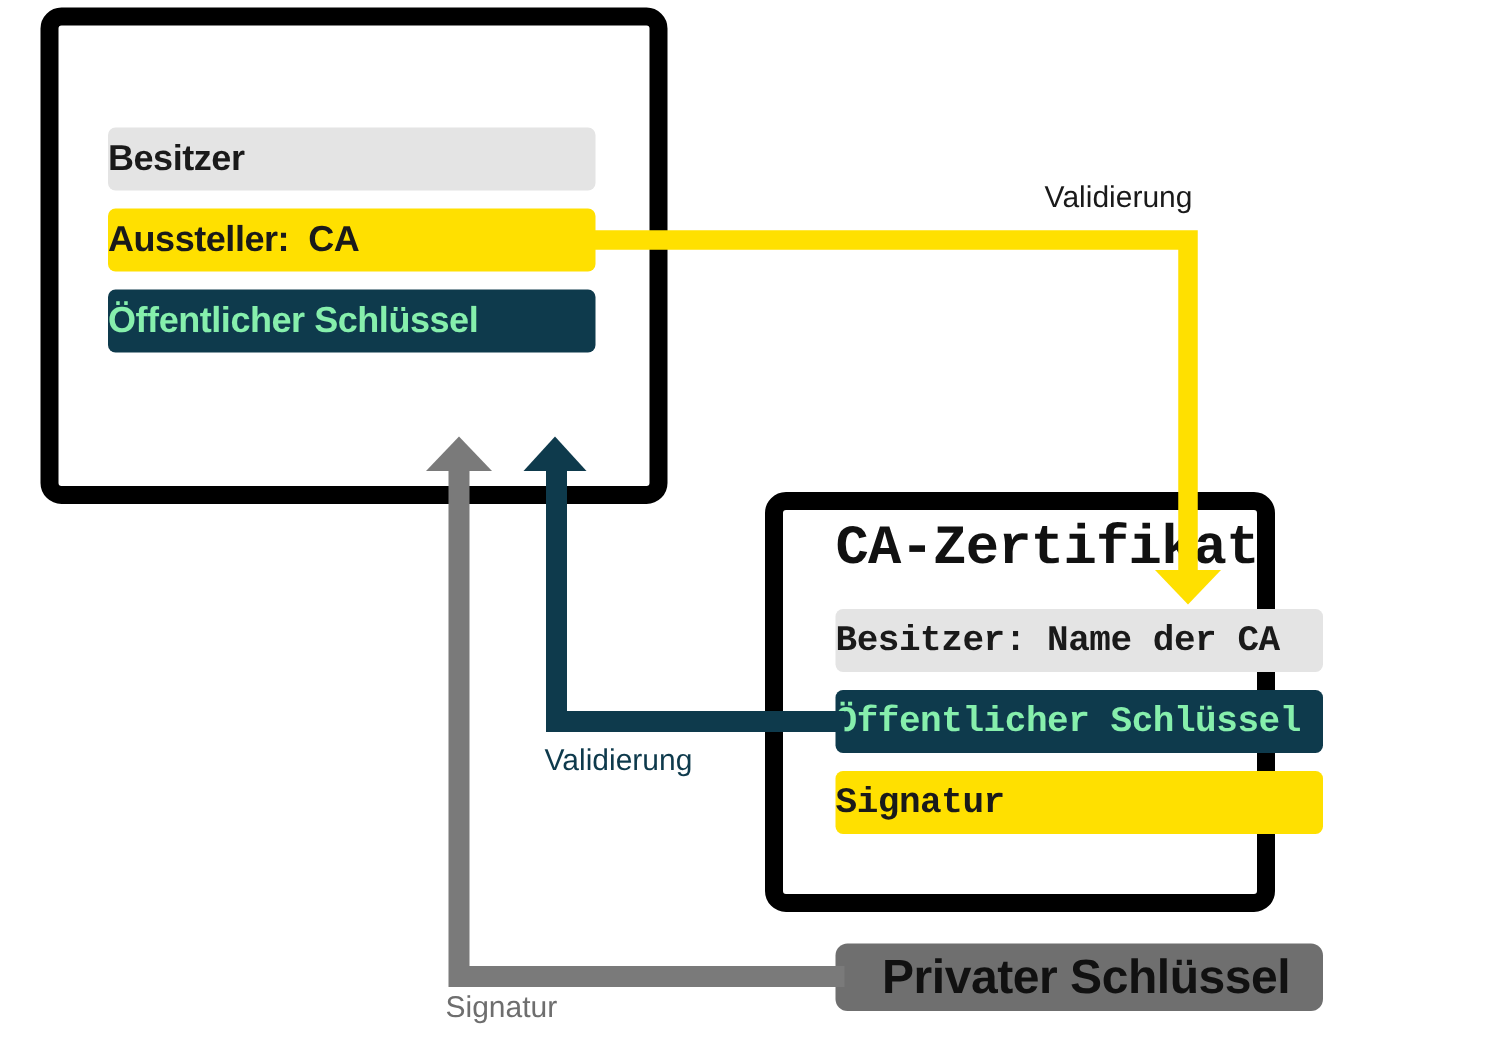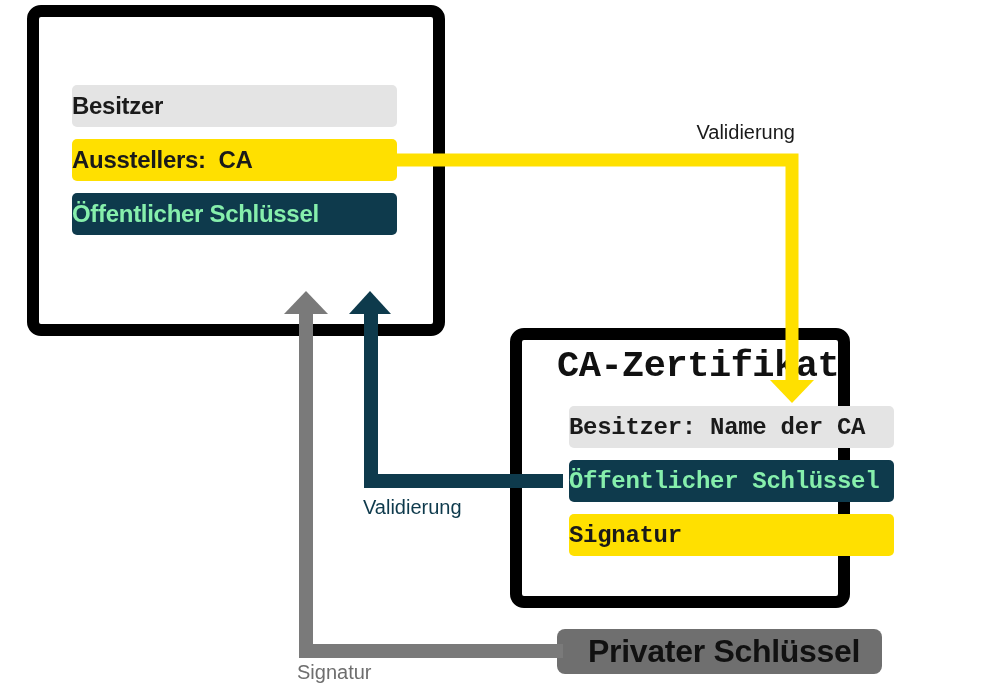--- a/index.html
+++ b/index.html
@@ -21,21 +21,21 @@
   #ca-cert-box .box-title { left:35px; top:8px; }
   .row {
     position:absolute; width:325px; height:42px; border-radius:5px;
     display:flex; align-items:center; box-sizing:border-box;
     font-size:24px; font-weight:700; letter-spacing:-0.3px; white-space:pre;
   }
   .row--gray   { background:#e4e4e4; color:#1a1a1a; }
   .row--yellow { background:#ffe000; color:#1a1a1a; }
   .row--teal   { background:#0e3a4c; color:#86efac; }
   #cert-box .row    { left:33px; }
-  #ca-cert-box .row { left:47px; }
+  #ca-cert-box .row { left:35px; }
   #cert-row-0 { top:68px; }  #cert-row-1 { top:122px; }
   #cert-row-2 { top:176px; } #cert-row-3 { top:230px; }
   #ca-row-0 { top:66px; } #ca-row-1 { top:120px; } #ca-row-2 { top:174px; }
   #private-key {
     position:absolute; left:557px; top:629px; width:325px; height:45px;
     background:#6f6f6f; border-radius:8px; display:flex; align-items:center;
     padding-left:31px; box-sizing:border-box; font-size:32px; font-weight:700;
     color:#111111; letter-spacing:-0.3px; white-space:pre;
   }
   .float-label { position:absolute; font-size:20px; line-height:1.1; white-space:nowrap; }
@@ -44,21 +44,21 @@
   #label-signatur        { left:297px;  top:661px; color:#6e6e6e; }
   svg.connectors { position:absolute; left:0; top:0; pointer-events:none; }
 </style>
 </head>
 <body>
 
 <div class="stage">
 
   <div class="cert-frame" id="cert-box">
     <div class="row row--gray" id="cert-row-0">Besitzer</div>
-    <div class="row row--yellow" id="cert-row-1">Ausstellers:  CA</div>
+    <div class="row row--yellow" id="cert-row-1">Aussteller:  CA</div>
     <div class="row row--teal" id="cert-row-2">Öffentlicher Schlüssel</div>
   </div>
 
   <div class="cert-frame" id="ca-cert-box">
     <div class="box-title">CA-Zertifikat</div>
     <div class="row row--gray" id="ca-row-0">Besitzer: Name der CA</div>
     <div class="row row--teal" id="ca-row-1">Öffentlicher Schlüssel</div>
     <div class="row row--yellow" id="ca-row-2">Signatur</div>
   </div>
 

